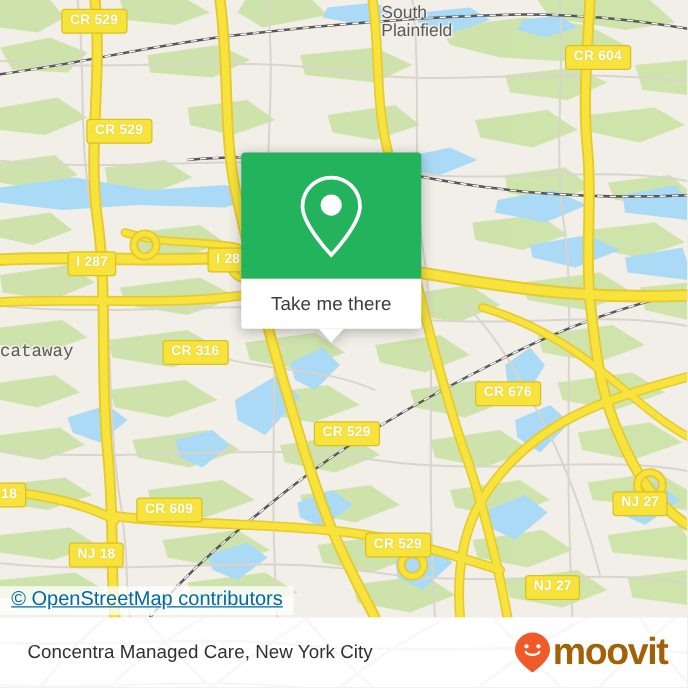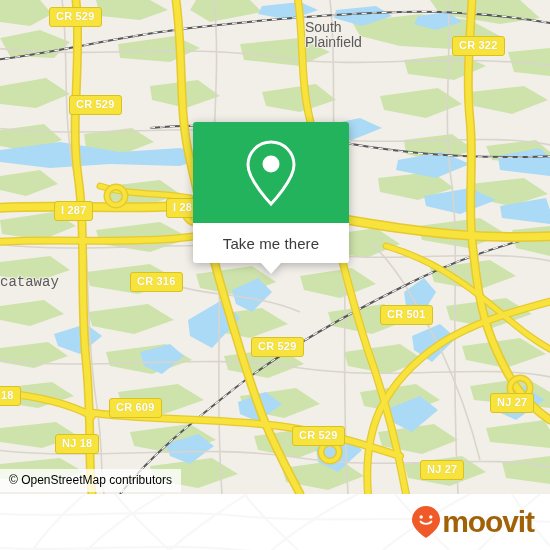--- a/index.html
+++ b/index.html
@@ -40,21 +40,21 @@
     line-height:14px;
     white-space:pre;
     text-shadow:
       1px 0 1px #f2efe9,-1px 0 1px #f2efe9,0 1px 1px #f2efe9,0 -1px 1px #f2efe9,
       1px 1px 1px #f2efe9,-1px -1px 1px #f2efe9;
   }
   .place.big{font-size:14px;line-height:15px;}
 
   
   #card{
-    position:absolute;left:193px;top:122px;width:156px;
+    position:absolute;left:193px;top:122px;width:144px;
     filter:drop-shadow(0 2px 5px rgba(0,0,0,.28));
   }
   #card-top{
     background:#22b35c;height:101px;
     border-radius:3px 3px 0 0;
     display:flex;align-items:center;justify-content:center;
   }
   #card-bottom{
     background:#ffffff;height:40px;
     border-radius:0 0 3px 3px;
@@ -70,23 +70,24 @@
     border-left:10px solid transparent;
     border-right:10px solid transparent;
     border-top:11px solid #ffffff;
   }
 
   
   #osm{
     position:absolute;left:0;top:469px;
     background:rgba(255,255,255,.78);
     padding:4px 9px 5px 9px;
-    font-size:12px;color:#000000;
+    font-size:16px;color:#0369a1;
     line-height:14px;
     white-space:nowrap;
+    text-decoration:underline;
   }
 
   
   #bottombar{
     position:absolute;left:0;top:494px;width:550px;height:56px;
     background:#ffffff;overflow:hidden;
   }
   #barwatermark{position:absolute;left:0;top:-20px;opacity:.5;}
   #bar-title{
     position:absolute;left:22px;top:50%;transform:translateY(-50%);
@@ -265,31 +266,31 @@
       </g>
       <g fill="none" stroke="#f7e33c" stroke-width="4">
         <circle cx="116" cy="196" r="9"></circle>
         <circle cx="196" cy="212" r="11"></circle>
         <circle cx="210" cy="232" r="9"></circle>
         <circle cx="520" cy="388" r="10"></circle>
         <circle cx="330" cy="452" r="9"></circle>
       </g>
     </svg>
 
-    <div class="place big" style="left:305px;top:20px;">South
+    <div class="place big" style="left:305px;top:2px;">South
 Plainfield</div>
     <div class="place big" style="left:0px;top:275px;font-family:Liberation Mono, monospace;">cataway</div>
 
     <div class="shield" style="left:49px;top:7px;">CR 529</div>
     <div class="shield" style="left:69px;top:95px;">CR 529</div>
-    <div class="shield" style="left:452px;top:36px;">CR 322</div>
+    <div class="shield" style="left:452px;top:36px;">CR 604</div>
     <div class="shield" style="left:54px;top:201px;">I 287</div>
     <div class="shield" style="left:166px;top:198px;">I 287</div>
     <div class="shield" style="left:130px;top:272px;">CR 316</div>
-    <div class="shield" style="left:380px;top:305px;">CR 501</div>
+    <div class="shield" style="left:380px;top:305px;">CR 676</div>
     <div class="shield" style="left:251px;top:337px;">CR 529</div>
     <div class="shield" style="left:109px;top:366px;margin-top:32px;">CR 609</div>
     <div class="shield" style="left:-6px;top:386px;">18</div>
     <div class="shield" style="left:490px;top:393px;">NJ 27</div>
     <div class="shield" style="left:55px;top:434px;">NJ 18</div>
     <div class="shield" style="left:292px;top:426px;">CR 529</div>
     <div class="shield" style="left:420px;top:460px;">NJ 27</div>
 
     <div id="card">
       <div id="card-top">
@@ -317,20 +318,21 @@
         <path d="M360,96 C400,58 450,28 510,0"></path>
         <path d="M460,96 C490,62 520,36 550,12"></path>
         <path d="M0,40 C80,44 160,34 240,42 C330,50 420,40 550,48"></path>
         <path d="M0,74 C80,78 160,68 240,76 C330,84 420,74 550,82"></path>
         <path d="M100,0 C120,30 150,58 190,96"></path>
         <path d="M230,0 C250,32 280,60 320,96"></path>
         <path d="M380,0 C400,30 430,58 470,96"></path>
         <path d="M500,0 C515,26 530,50 550,72"></path>
       </g>
     </svg>
+    <div id="bar-title">Concentra Managed Care, New York City</div>
     <div id="logo">
       <svg width="30" height="34" viewBox="0 0 30 34">
         <path d="M15,1 C7.3,1 1,7.3 1,15 C1,24 15,33 15,33 C15,33 29,24 29,15 C29,7.3 22.7,1 15,1 Z" fill="#f05a28"></path>
         <circle cx="10.2" cy="12" r="1.7" fill="#ffffff"></circle>
         <circle cx="19.8" cy="12" r="1.7" fill="#ffffff"></circle>
         <path d="M9.6,16.6 C11.4,19.6 18.6,19.6 20.4,16.6" fill="none" stroke="#ffffff" stroke-width="1.9" stroke-linecap="round"></path>
       </svg>
       <span id="logo-text">moovit</span>
     </div>
   </div>

